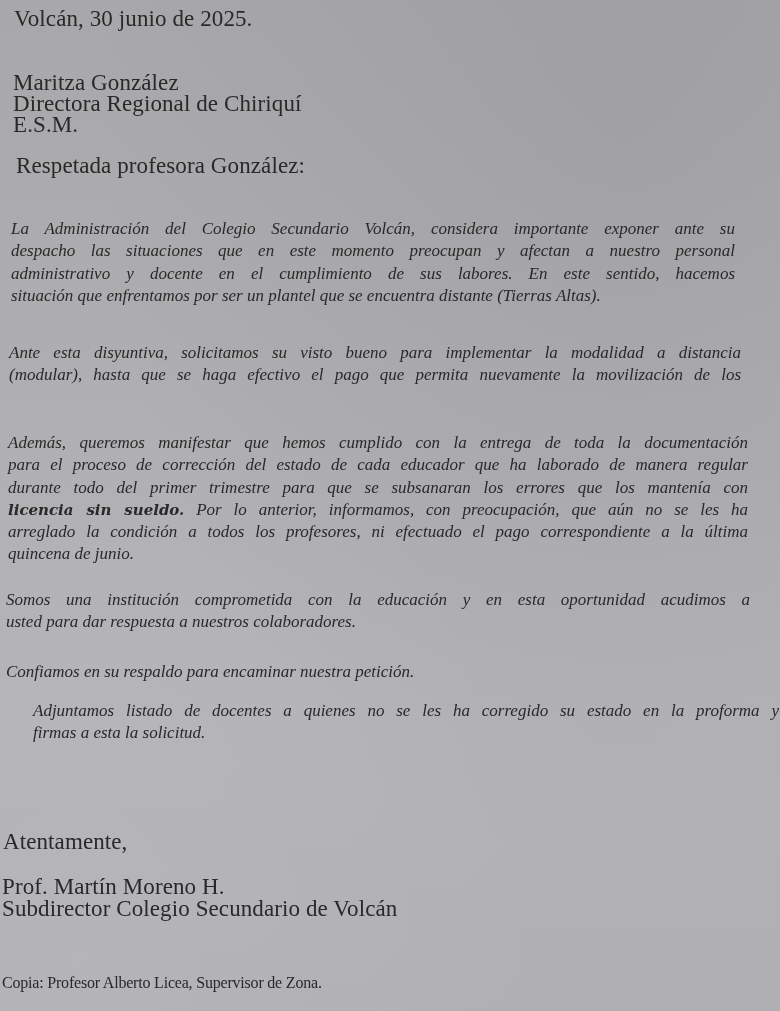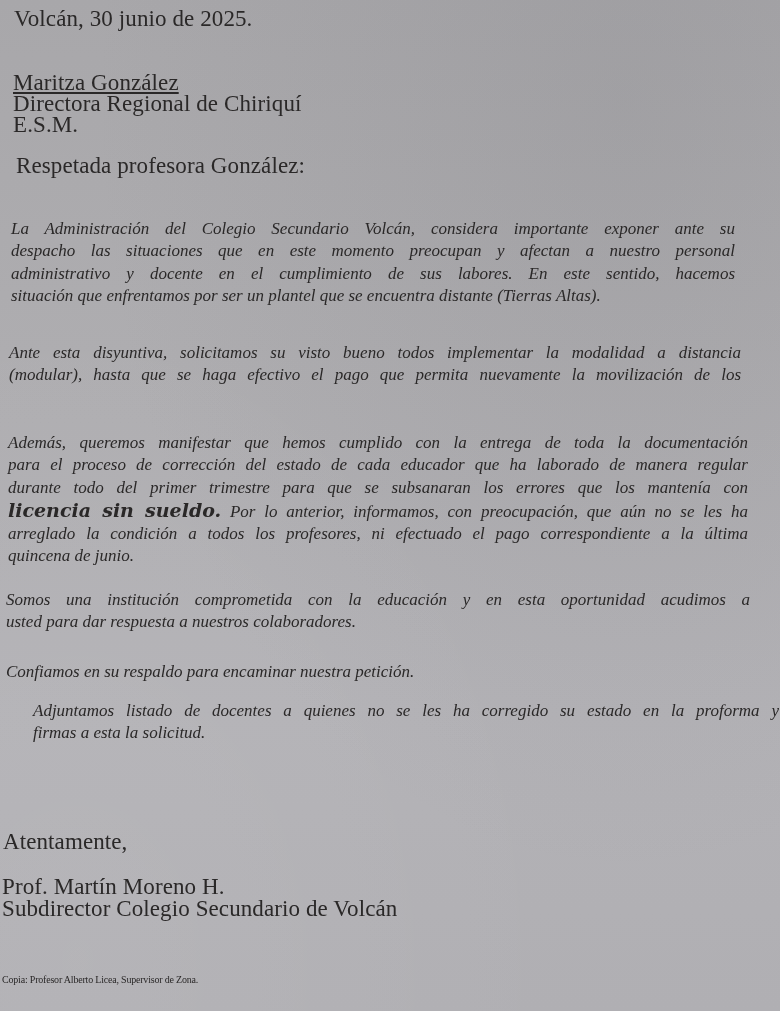--- a/index.html
+++ b/index.html
@@ -47,52 +47,52 @@
     text-align: justify;
     text-align-last: justify;
     font-style: italic;
   }
   .para .ln.last {
     text-align-last: left;
   }
   .bold {
     font-weight: bold;
     font-family: "DejaVu Serif", "Liberation Serif", serif;
-    font-size: 19px;
+    font-size: 15px;
   }
   .copy {
     position: absolute;
     white-space: nowrap;
-    font-size: 10px;
+    font-size: 16px;
     letter-spacing: -0.2px;
   }
 </style>
 </head>
 <body>
 
 <div class="page">
   <div class="shade"></div>
 
   <div class="line" style="left:14px; top:9px;">Volcán, 30 junio de 2025.</div>
 
-  <div class="line" style="left:13px; top:73px;text-decoration:underline;">Maritza González</div>
+  <div class="line" style="left:13px; top:73px;">Maritza González</div>
   <div class="line" style="left:13px; top:94px;">Directora Regional de Chiriquí</div>
   <div class="line" style="left:13px; top:115px;">E.S.M.</div>
 
   <div class="line" style="left:16px; top:156px;">Respetada profesora González:</div>
 
   <div class="para" style="left:11px; top:218px; width:724px;">
     <span class="ln">La Administración del Colegio Secundario Volcán, considera importante exponer ante su</span>
     <span class="ln">despacho las situaciones que en este momento preocupan y afectan a nuestro personal</span>
     <span class="ln">administrativo y docente en el cumplimiento de sus labores. En este sentido, hacemos</span>
     <span class="ln last">situación que enfrentamos por ser un plantel que se encuentra distante (Tierras Altas).</span>
   </div>
 
   <div class="para" style="left:9px; top:342px; width:732px;">
-    <span class="ln">Ante esta disyuntiva, solicitamos su visto bueno todos implementar la modalidad a distancia</span>
+    <span class="ln">Ante esta disyuntiva, solicitamos su visto bueno para implementar la modalidad a distancia</span>
     <span class="ln">(modular), hasta que se haga efectivo el pago que permita nuevamente la movilización de los</span>
   </div>
 
   <div class="para" style="left:8px; top:432px; width:740px;">
     <span class="ln">Además, queremos manifestar que hemos cumplido con la entrega de toda la documentación</span>
     <span class="ln">para el proceso de corrección del estado de cada educador que ha laborado de manera regular</span>
     <span class="ln">durante todo del primer trimestre para que se subsanaran los errores que los mantenía con</span>
     <span class="ln"><span class="bold">licencia sin sueldo.</span> <span>Por lo anterior, informamos, con preocupación, que aún  no se les ha</span></span>
     <span class="ln">arreglado la condición a todos los profesores, ni efectuado el pago correspondiente a la última</span>
     <span class="ln last">quincena de junio.</span>

